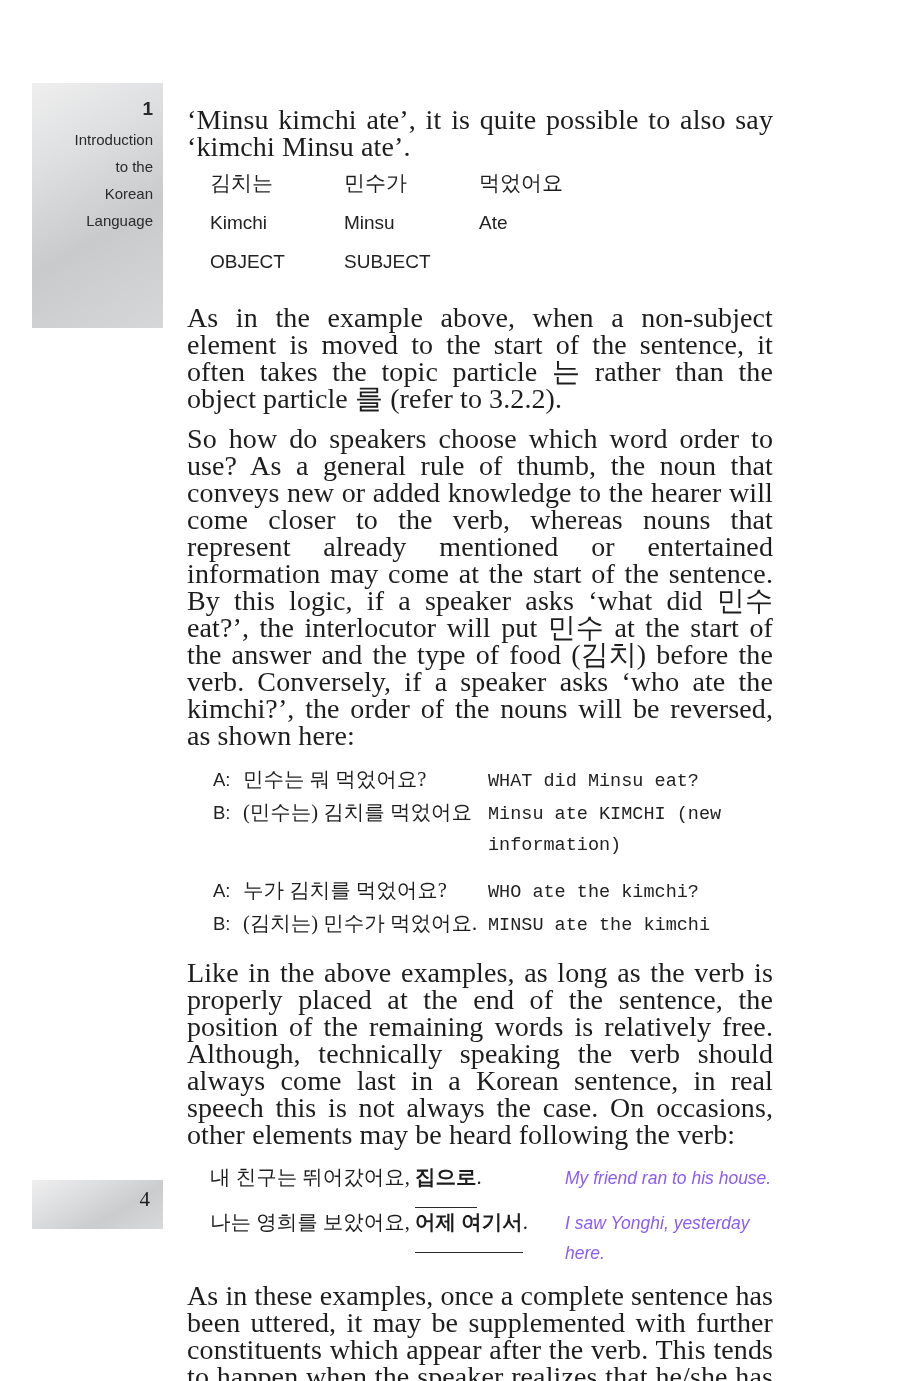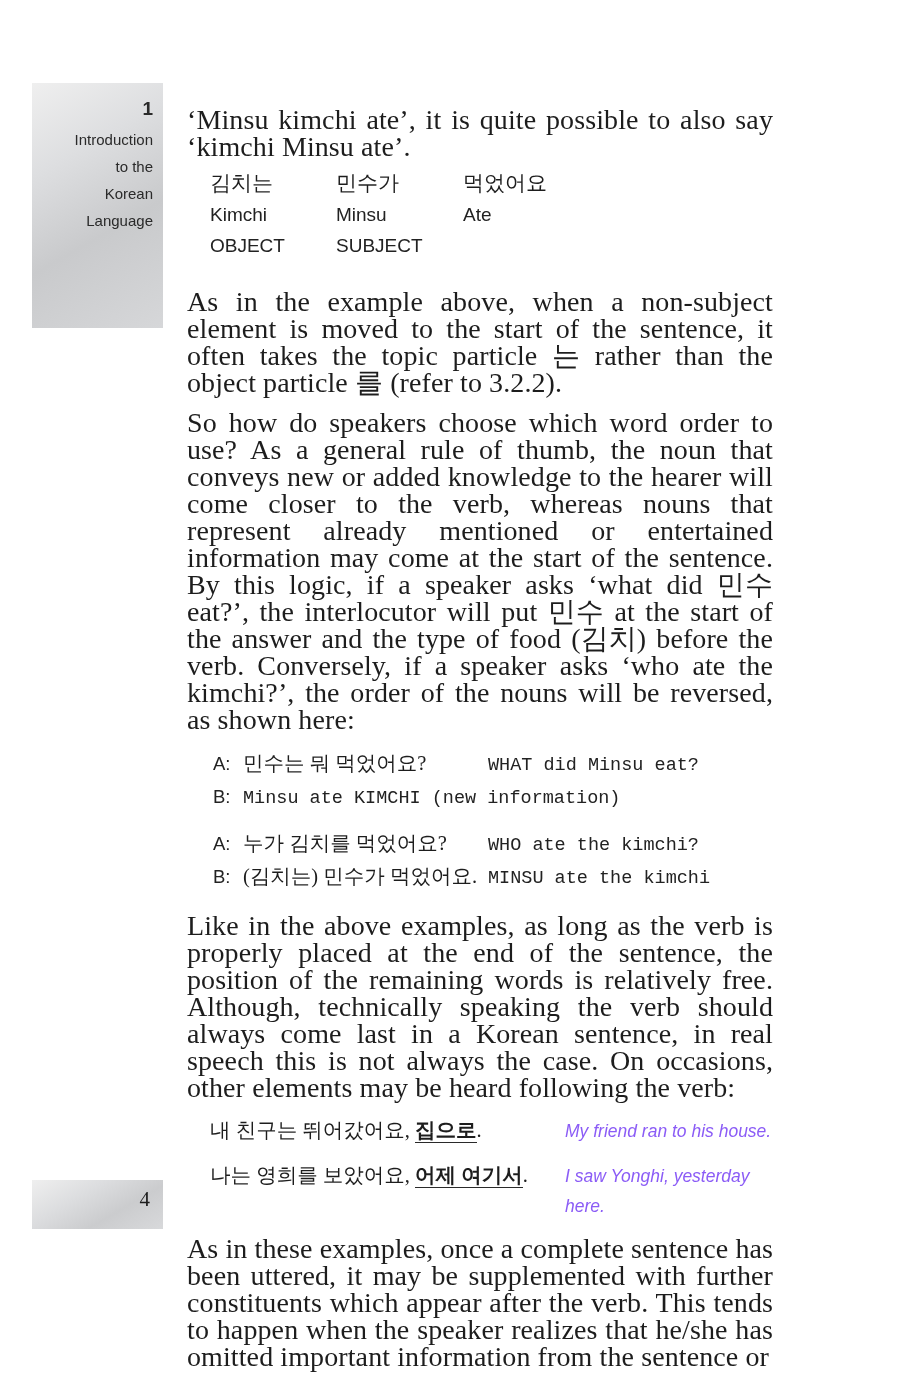--- a/index.html
+++ b/index.html
@@ -35,36 +35,37 @@
   }
   .p1{margin-bottom:8px !important;}
   .p2{margin-bottom:13px !important;}
   .p3{margin-bottom:15px !important;}
   .p4{margin-bottom:14px !important;}
   
   .gloss{
     display:grid;
     grid-template-columns:126px 127px 1fr;
     margin:0 0 27px 23px;
+    gap:8px;
   }
   .g-kr{font-size:21px;line-height:31px;font-family:"Liberation Serif", serif;}
   .g-en{font-size:19px;line-height:31px;font-family:"Liberation Sans", sans-serif;color:#222;}
   
   .dialogue{margin-left:26px;}
   .dlg-1{margin-bottom:14px;}
   .dlg-2{margin-bottom:18px;}
   .dlg-line{display:flex;align-items:baseline;line-height:31px;}
   .spk{flex:0 0 30px;font-family:"Liberation Sans", sans-serif;font-size:18.5px;font-weight:500;color:#222;}
   .dlg-kr{flex:0 0 245px;font-size:20.5px;}
   .dlg-en{font-family:Liberation Mono, monospace;font-size:18.5px;color:#222;}
   
   .examples{margin-left:23px;margin-bottom:12px;}
   .ex-line{display:flex;align-items:baseline;line-height:30px;margin-bottom:14px;}
   .ex-kr{flex:0 0 355px;font-size:20.5px;}
-  .ex-tail{font-weight:700;border-bottom:1.5px solid #2a2a2a;padding-bottom:1px;}
+  .ex-tail{font-weight:700;border-bottom:1.5px solid #2a2a2a;padding-bottom:19px;}
   .ex-en{font-family:"Liberation Sans", sans-serif;font-style:italic;font-size:17.5px;color:#8b5cf6;}
   
   .pagenum-box{
     position:absolute;left:32px;top:1180px;width:131px;height:49px;
     background:linear-gradient(150deg,#efefef 0%,#dcdddf 35%,#cbccce 65%,#d8d9db 100%);
     box-sizing:border-box;
     text-align:right;
     padding:7px 13px 0 0;
     font-size:21px;
     color:#1d1d1d;
@@ -102,20 +103,21 @@
     <p class="p3">So how do speakers choose which word order to use? As a general rule of thumb, the noun that conveys new or added knowledge to the hearer will come closer to the verb, whereas nouns that represent already mentioned or entertained information may come at the start of the sentence. By this logic, if a speaker asks ‘what did 민수 eat?’, the interlocutor will put 민수 at the start of the answer and the type of food (김치) before the verb. Conversely, if a speaker asks ‘who ate the kimchi?’, the order of the nouns will be reversed, as shown here:</p>
 
     <div class="dialogue dlg-1">
       <div class="dlg-line">
         <span class="spk">A:</span>
         <span class="dlg-kr">민수는 뭐 먹었어요?</span>
         <span class="dlg-en">WHAT did Minsu eat?</span>
       </div>
       <div class="dlg-line">
         <span class="spk">B:</span>
+        <span class="dlg-kr">(민수는) 김치를 먹었어요</span>
         <span class="dlg-en">Minsu ate KIMCHI (new information)</span>
       </div>
     </div>
 
     <div class="dialogue dlg-2">
       <div class="dlg-line">
         <span class="spk">A:</span>
         <span class="dlg-kr">누가 김치를 먹었어요?</span>
         <span class="dlg-en">WHO ate the kimchi?</span>
       </div>

